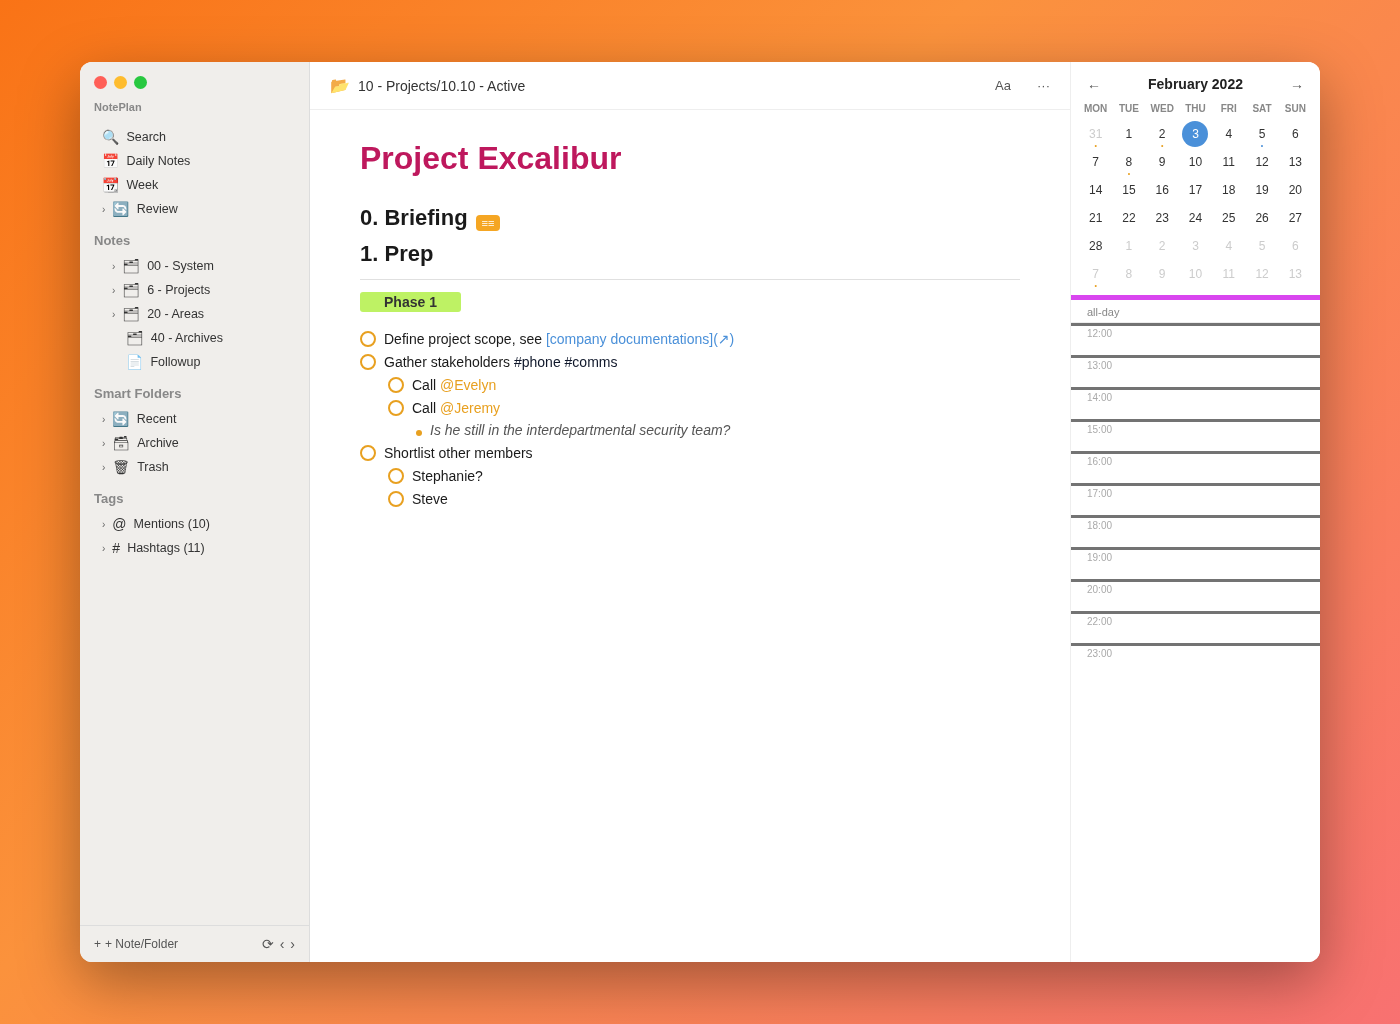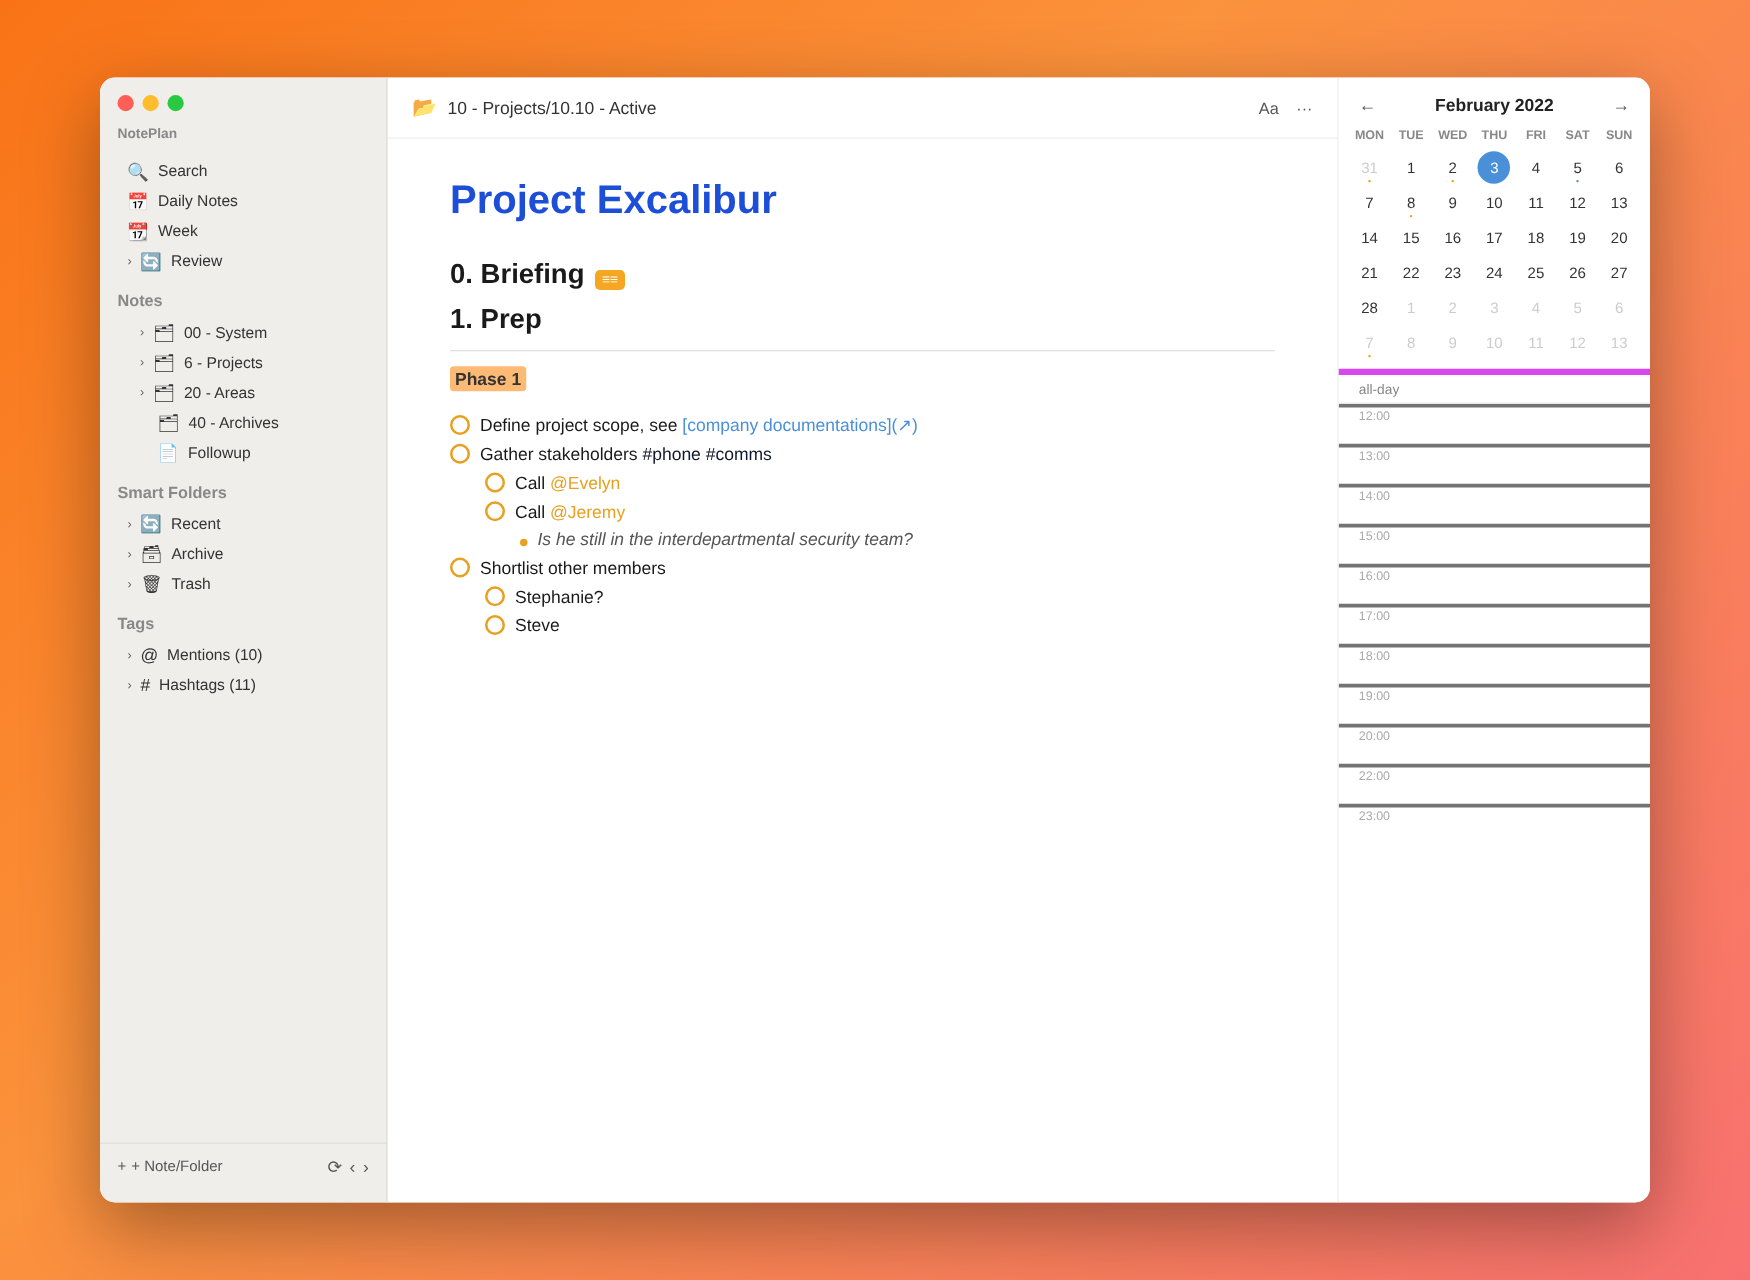--- a/index.html
+++ b/index.html
@@ -21,21 +21,21 @@
       display: flex;
       overflow: hidden;
     }
     
     .sidebar {
       width: 230px;
       min-width: 230px;
       background: #f0eeeb;
       display: flex;
       flex-direction: column;
-      padding-bottom: 11px;
+      padding-bottom: 0;
       border-right: 1px solid #ddd;
       position: relative;
     }
     .titlebar {
       display: flex;
       align-items: center;
       padding: 14px 14px 8px 14px;
       gap: 7px;
     }
     .dot {
@@ -124,37 +124,37 @@
     }
     .breadcrumb-icon { font-size: 16px; color: #4a90d9; }
     .breadcrumb-text {
       font-size: 14px;
       color: #333;
       font-weight: 500;
     }
     .main-header-right {
       display: flex;
       align-items: center;
-      gap: 14px;
+      gap: 26px;
       justify-content: center;
     }
     .header-btn {
       font-size: 13px;
       color: #555;
       cursor: pointer;
     }
     .main-content {
       flex: 1;
       overflow-y: auto;
       padding: 30px 50px;
     }
     .doc-title {
       font-size: 32px;
       font-weight: 700;
-      color: #1d4ed8;
+      color: #be185d;
       margin-bottom: 28px;
     }
     .section-heading {
       font-size: 22px;
       font-weight: 700;
       color: #1a1a1a;
       margin-bottom: 10px;
       display: flex;
       align-items: flex-end;
       gap: 8px;
@@ -166,25 +166,25 @@
       padding: 2px 6px;
       border-radius: 4px;
     }
     .divider {
       border: none;
       border-top: 1px solid #e0e0e0;
       margin: 12px 0;
     }
     .phase-badge {
       display: inline-block;
-      background: #fdba74;
+      background: #bef264;
       color: #333;
       font-weight: 600;
       font-size: 14px;
-      padding: 2px 4px;
+      padding: 2px 24px;
       border-radius: 3px;
       margin-bottom: 12px;
     }
     .task-item {
       display: flex;
       align-items: center;
       gap: 8px;
       margin: 6px 0;
       font-size: 14px;
       color: #1a1a1a;

